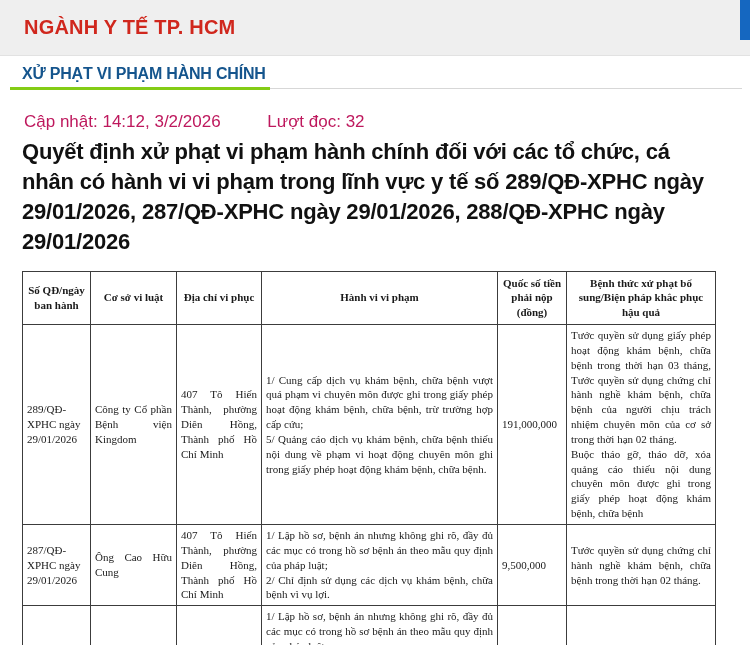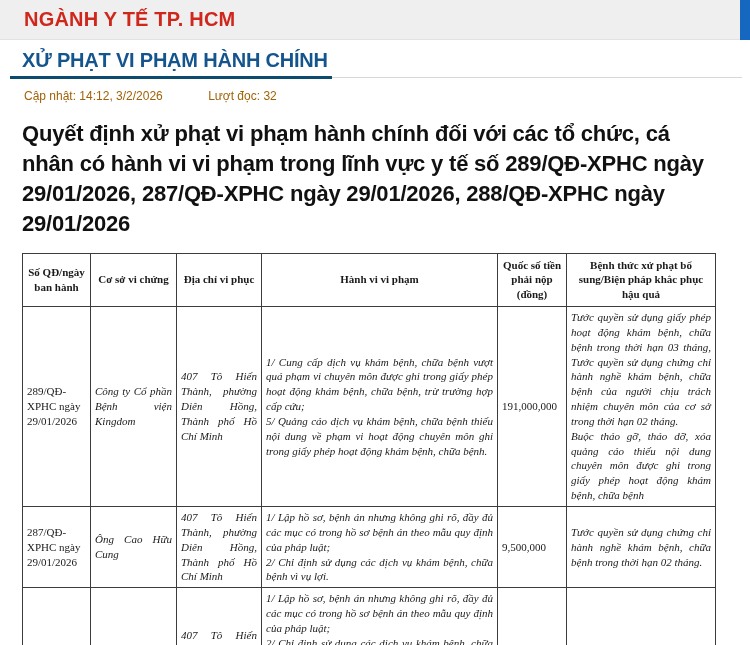--- a/index.html
+++ b/index.html
@@ -1,62 +1,62 @@
 <!DOCTYPE html>
 <html lang="vi"><head>
 <meta charset="utf-8">
 <style>
   * { margin:0; padding:0; box-sizing:border-box; }
   html,body { width:750px; background:#ffffff; font-family:"Liberation Sans", sans-serif; }
   body { height:645px; overflow:hidden; position:relative; }
 
   
   .topbar {
-    height:40px; background:#efefef; border-bottom:1px solid #e2e2e2;
+    height:56px; background:#efefef; border-bottom:1px solid #e2e2e2;
     display:flex; align-items:center; padding-left:24px; position:relative;
   }
   .topbar-title { color:#d0271d; font-weight:bold; font-size:20px; letter-spacing:0.2px; }
   .topbar-accent { position:absolute; right:0; top:0; width:10px; height:40px; background:#1567c0; }
 
   
   .section-head {
     margin:9px 8px 0 10px;
     border-bottom:1px solid #d7d7d7;
   }
   .section-head a {
     display:inline-block; text-decoration:none;
-    color:#15558d; font-weight:bold; font-size:20px; letter-spacing:-0.2px;
-    padding:0 4px 4px 12px; border-bottom:3px solid #0c4a6e; margin-bottom:-2px;
+    color:#15558d; font-weight:bold; font-size:16px; letter-spacing:-0.2px;
+    padding:0 4px 4px 12px; border-bottom:3px solid #84cc16; margin-bottom:-2px;
   }
 
   
-  .meta { margin:11px 0 0 24px; color:#a16207; font-size:12px; }
+  .meta { margin:23px 0 0 24px; color:#be185d; font-size:17px; }
   .meta span { margin-right:42px; }
 
   
   .article-title {
-    margin:16px 26px 0 22px; color:#111111; font-weight:bold;
+    margin:5px 26px 0 22px; color:#111111; font-weight:bold;
     font-size:22px; line-height:1.37; letter-spacing:-0.2px;
   }
 
   
   table.vi-table {
     margin:13px 0 0 22px; width:693px;
     border-collapse:collapse; table-layout:fixed;
     font-family:"Liberation Serif", serif; font-size:11px; color:#1a1a1a;
   }
   table.vi-table th, table.vi-table td {
     border:1px solid #3c3c3c; vertical-align:middle; line-height:1.35;
   }
   table.vi-table th {
     font-weight:bold; text-align:center; padding:4px 3px; font-size:11px;
   }
   table.vi-table td { padding:3px 4px; }
   td.c-center { text-align:left; }
-  td.c-just  { text-align:justify;font-style:italic; }
+  td.c-just  { text-align:justify; }
   .prelines  { white-space:pre-line; }
 
   col.w1{width:68px;} col.w2{width:86px;} col.w3{width:85px;}
   col.w4{width:236px;} col.w5{width:69px;} col.w6{width:149px;}
 </style>
 </head>
 <body>
 
 <div class="topbar">
   <span class="topbar-title">NGÀNH Y TẾ TP. HCM</span>
@@ -79,21 +79,21 @@
     <col class="w1">
       <col class="w2">
       <col class="w3">
       <col class="w4">
       <col class="w5">
       <col class="w6">
   </colgroup>
   <thead>
     <tr>
       <th>Số QĐ/ngày ban hành</th>
-      <th>Cơ sở vi chứng</th>
+      <th>Cơ sở vi luật</th>
       <th>Địa chỉ vi phục</th>
       <th>Hành vi vi phạm</th>
       <th>Quốc số tiền phải nộp (đồng)</th>
       <th>Bệnh thức xử phạt bổ sung/Biện pháp khắc phục hậu quả</th>
     </tr>
   </thead>
   <tbody>
     <tr>
       <td class="c-center">289/QĐ-XPHC ngày 29/01/2026</td>
       <td class="c-just">Công ty Cổ phần Bệnh viện Kingdom</td>

